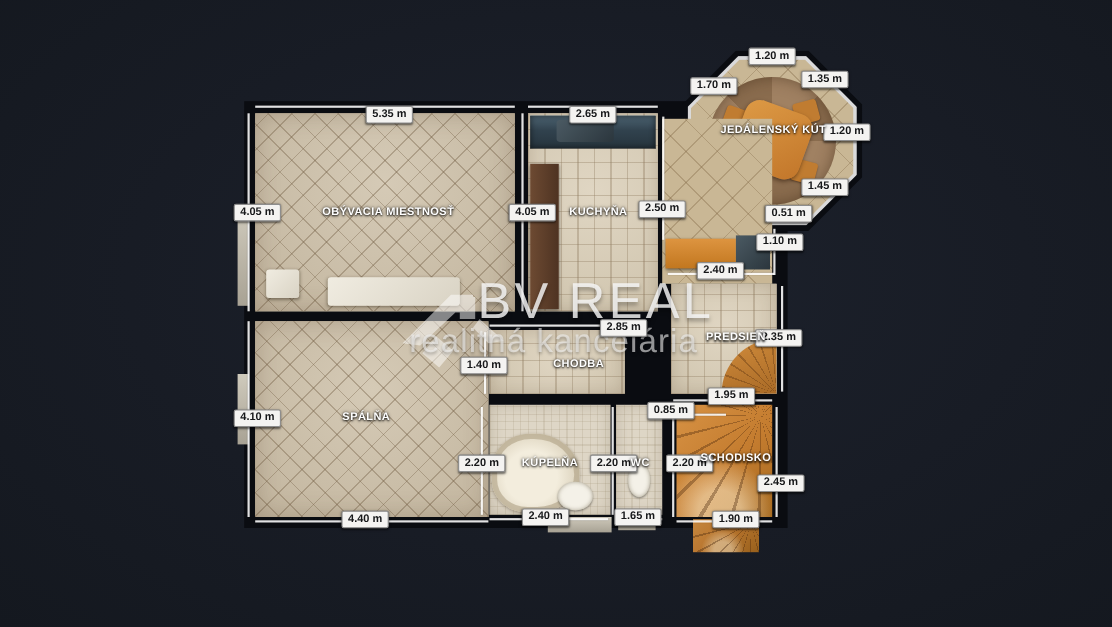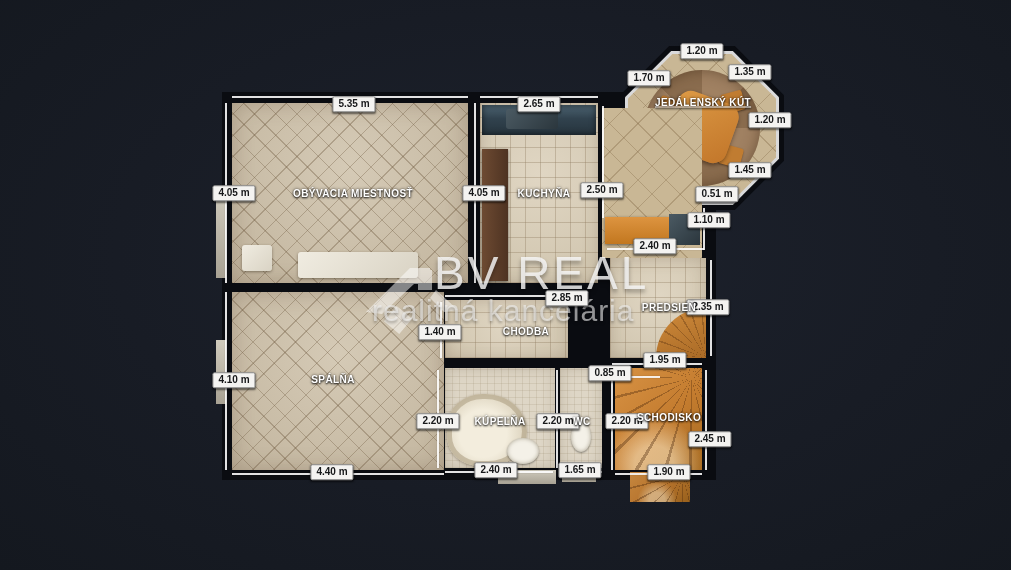--- a/index.html
+++ b/index.html
@@ -216,21 +216,21 @@
       <div class="chip" style="left: 332px; top: 472px;">4.40 m</div>
       <div class="chip" style="left: 438px; top: 421px;">2.20 m</div>
       <div class="chip" style="left: 496px; top: 470px;">2.40 m</div>
       <div class="chip" style="left: 558px; top: 421px;">2.20 m</div>
       <div class="chip" style="left: 580px; top: 470px;">1.65 m</div>
       <div class="chip" style="left: 627px; top: 421px;">2.20 m</div>
       <div class="chip" style="left: 710px; top: 416px; margin-top: 23px;">2.45 m</div>
       <div class="chip" style="left: 669px; top: 472px;">1.90 m</div>
       <div class="room-label" style="left: 353px; top: 193px;">OBÝVACIA MIESTNOSŤ</div>
       <div class="room-label" style="left: 544px; top: 193px;">KUCHYŇA</div>
-      <div class="room-label" style="left: 703px; top: 102px; text-decoration: underline;">JEDÁLENSKÝ KÚT</div>
+      <div class="room-label" style="left: 703px; top: 118px;">JEDÁLENSKÝ KÚT</div>
       <div class="room-label" style="left: 669px; top: 307px;">PREDSIEŇ</div>
       <div class="room-label" style="left: 526px; top: 331px;">CHODBA</div>
       <div class="room-label" style="left: 333px; top: 379px;">SPÁLŇA</div>
       <div class="room-label" style="left: 500px; top: 421px;">KÚPEĽŇA</div>
       <div class="room-label" style="left: 582px; top: 421px;">WC</div>
       <div class="room-label" style="left: 669px; top: 417px;">SCHODISKO</div>
     </div>
 
 </div>
 

